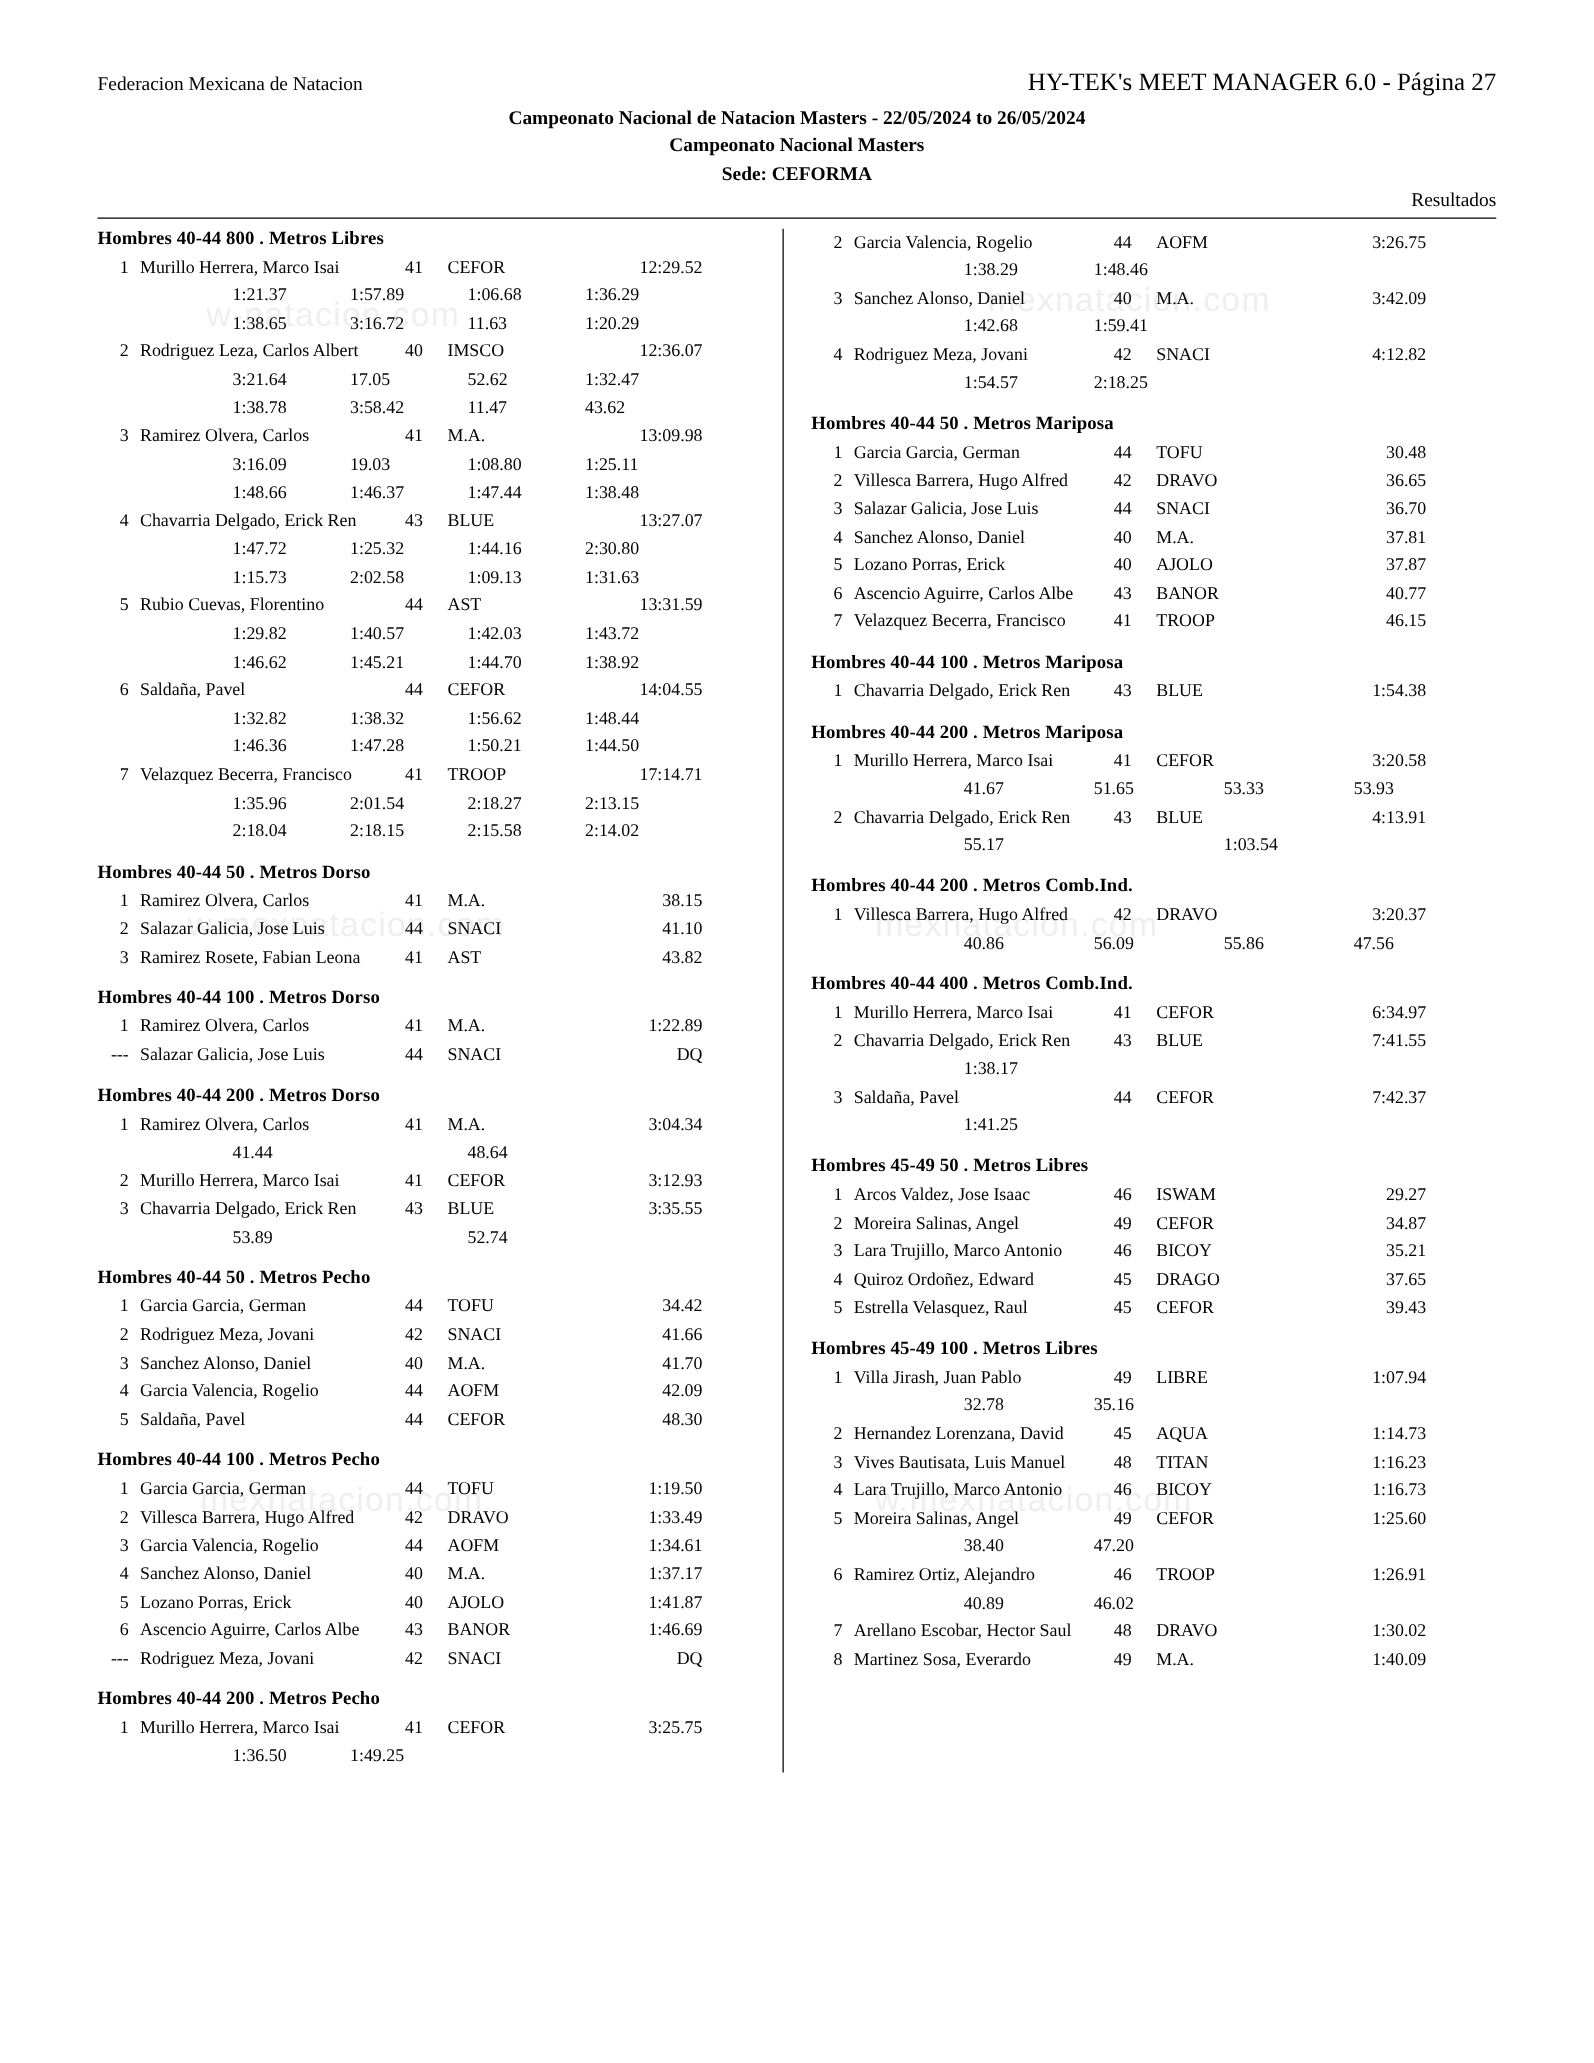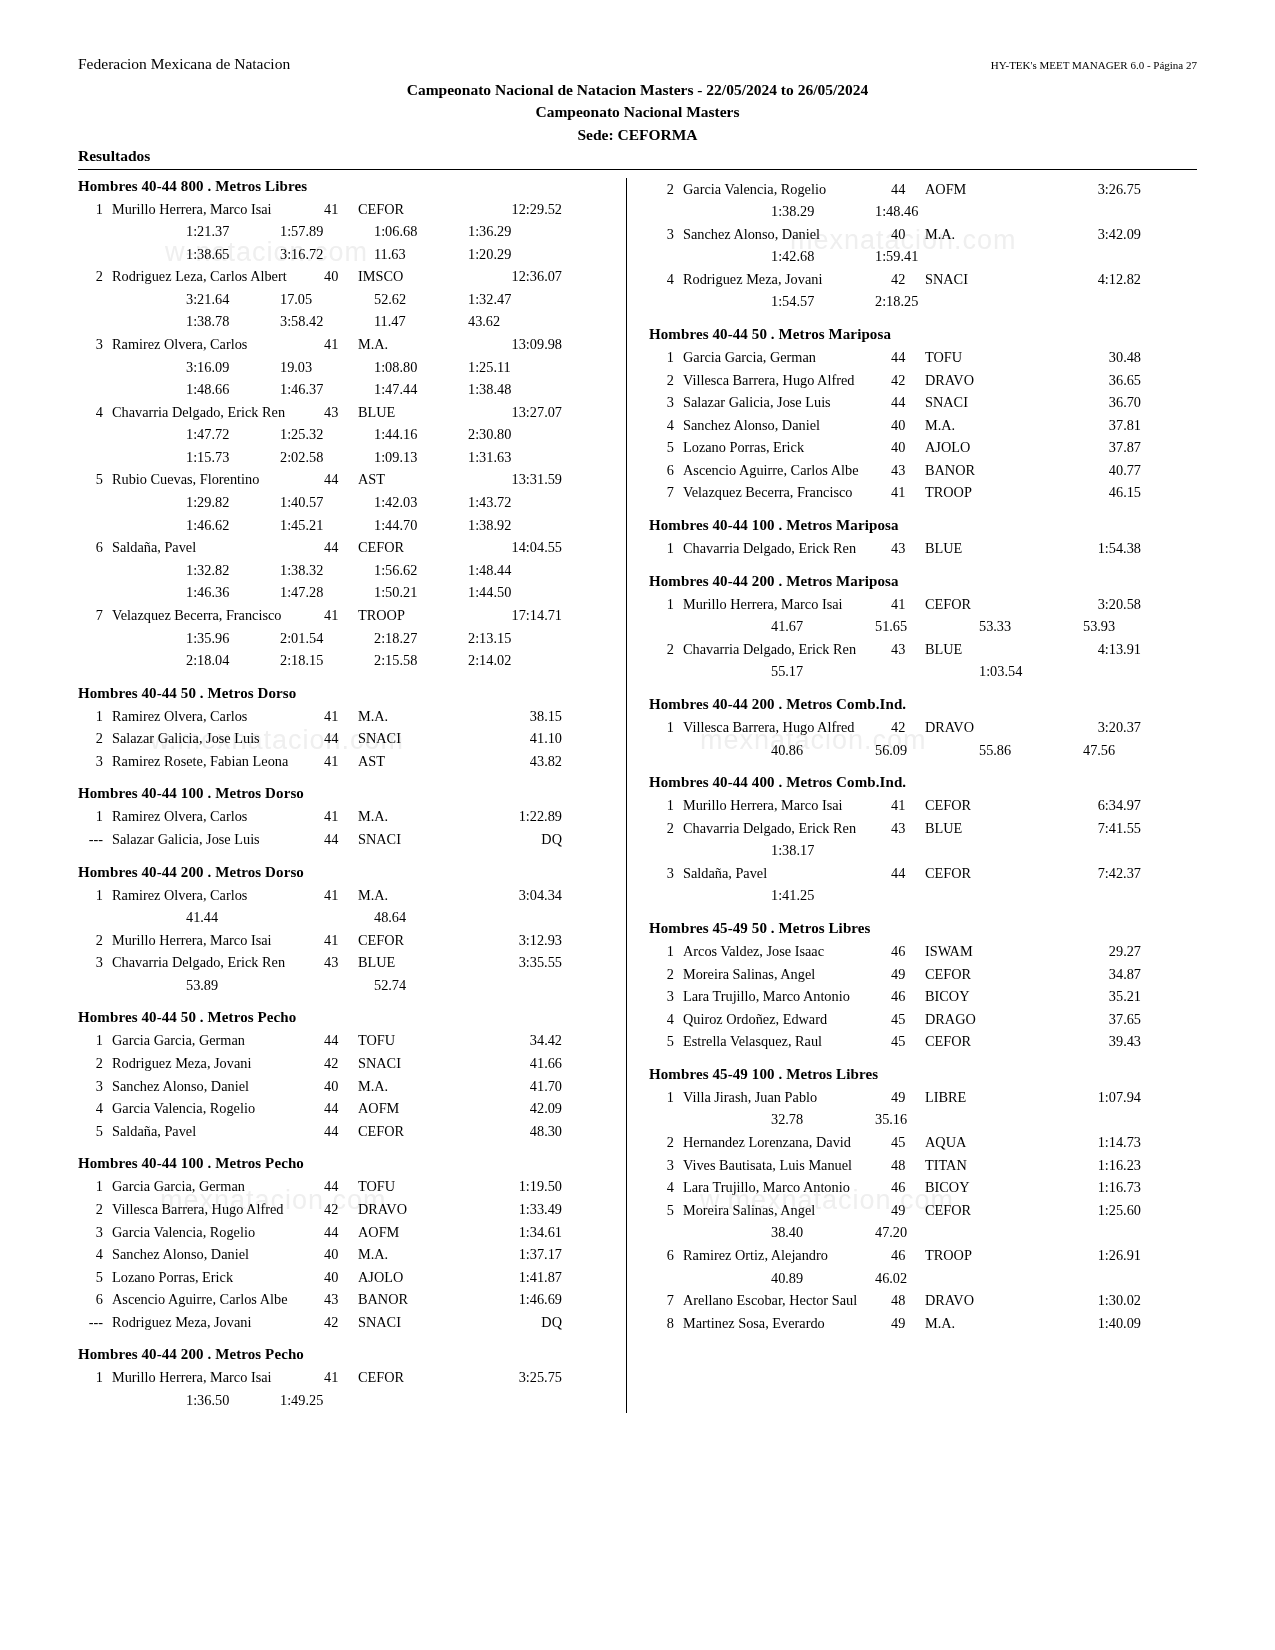--- a/index.html
+++ b/index.html
@@ -19,39 +19,38 @@
     padding: 55px 78px 0 78px;
   }
   
   .hdr-row {
     display: flex;
     justify-content: space-between;
     align-items: baseline;
     font-size: 15.5px;
   }
   .hdr-left { font-size: 15.5px; }
-  .hdr-right { font-size: 11px; }
+  .hdr-right { font-size: 20px; }
   .hdr-center {
     text-align: center;
     font-weight: bold;
     font-size: 15.5px;
     margin-top: 6px;
     line-height: 1.45;
   }
   .hdr-sub {
     text-align: center;
     font-weight: bold;
     font-size: 15.5px;
     line-height: 1.45;
   }
   .hdr-res {
-    text-align: left;
+    text-align: right;
     font-size: 15.5px;
     line-height: 1.3;
-    font-weight: bold;
   }
   .rule {
     border-top: 1px solid #000;
     margin-top: 2px;
   }
   
   .body {
     display: flex;
     margin-top: 8px;
   }

